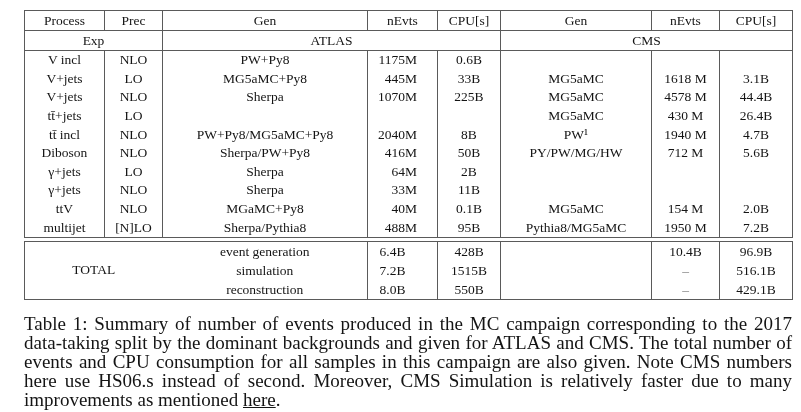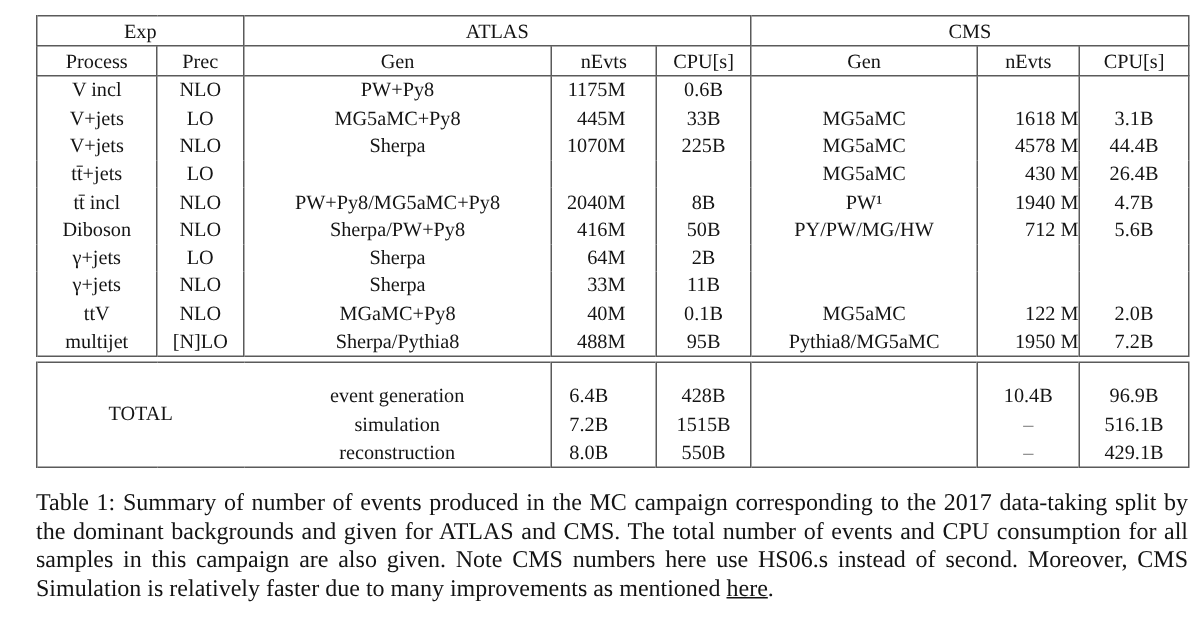--- a/index.html
+++ b/index.html
@@ -22,34 +22,34 @@
   .tbl th,.tbl td{
     border-left:1px solid var(--rule);
     border-right:1px solid var(--rule);
     padding:0;font-weight:normal;text-align:center;
     white-space:nowrap;overflow:hidden;
   }
   .tbl thead th{height:19px;border-bottom:1px solid var(--rule);}
   .tbl tbody td{height:18.6px;}
   
   .tbl .c3{text-align:right;padding-right:20px;margin-top:36px;}
-  .tbl .c6{text-align:right;}
+  .tbl .c6{}
 
   table.total{margin-top:3px;}
   .total td{vertical-align:middle;}
   .total .tlabel{border-right:0;}
   .total .tstage{border-left:0;}
   .total .stack div{height:19px;line-height:19px;}
-  .total .stack{padding-top:12px;}
+  .total .stack{padding-top:0;}
   .total td.c3 div{text-align:center;}
   .dim{color:#777;}
 
   .caption{
     margin:14px 0 14px 0;width:768px;
-    font-size:16px;line-height:19px;
+    font-size:19px;line-height:19px;
     text-align:justify;color:var(--ink);
   }
   .caption a{color:var(--ink);text-decoration:underline;cursor:pointer;}
 </style>
 </head>
 <body>
 
 <div class="sheet">
 
   <table class="tbl main">
@@ -58,34 +58,34 @@
         <col style="width:58px">
       <col style="width:205px">
         <col style="width:70px">
         <col style="width:63px">
       <col style="width:151px">
         <col style="width:68px">
         <col style="width:73px">
     </colgroup>
     <thead>
       <tr>
-        <th colspan="2">Exp</th>
-        <th colspan="3">ATLAS</th>
-        <th colspan="3">CMS</th>
-      </tr>
-      <tr>
         <th>Process</th>
         <th>Prec</th>
         <th>Gen</th>
         <th>nEvts</th>
         <th>CPU[s]</th>
         <th>Gen</th>
         <th>nEvts</th>
         <th>CPU[s]</th>
       </tr>
+      <tr>
+        <th colspan="2">Exp</th>
+        <th colspan="3">ATLAS</th>
+        <th colspan="3">CMS</th>
+      </tr>
     </thead>
     <tbody>
       <tr>
         <td class="c0">V incl</td>
         <td class="c1">NLO</td>
         <td class="c2">PW+Py8</td>
         <td class="c3">1175M</td>
         <td class="c4">0.6B</td>
         <td class="c5"></td>
         <td class="c6"></td>
@@ -161,21 +161,21 @@
         <td class="c6"></td>
         <td class="c7"></td>
       </tr>
       <tr>
         <td class="c0">ttV</td>
         <td class="c1">NLO</td>
         <td class="c2">MGaMC+Py8</td>
         <td class="c3">40M</td>
         <td class="c4">0.1B</td>
         <td class="c5">MG5aMC</td>
-        <td class="c6">122 M</td>
+        <td class="c6">154 M</td>
         <td class="c7">2.0B</td>
       </tr>
       <tr>
         <td class="c0">multijet</td>
         <td class="c1">[N]LO</td>
         <td class="c2">Sherpa/Pythia8</td>
         <td class="c3">488M</td>
         <td class="c4">95B</td>
         <td class="c5">Pythia8/MG5aMC</td>
         <td class="c6">1950 M</td>

